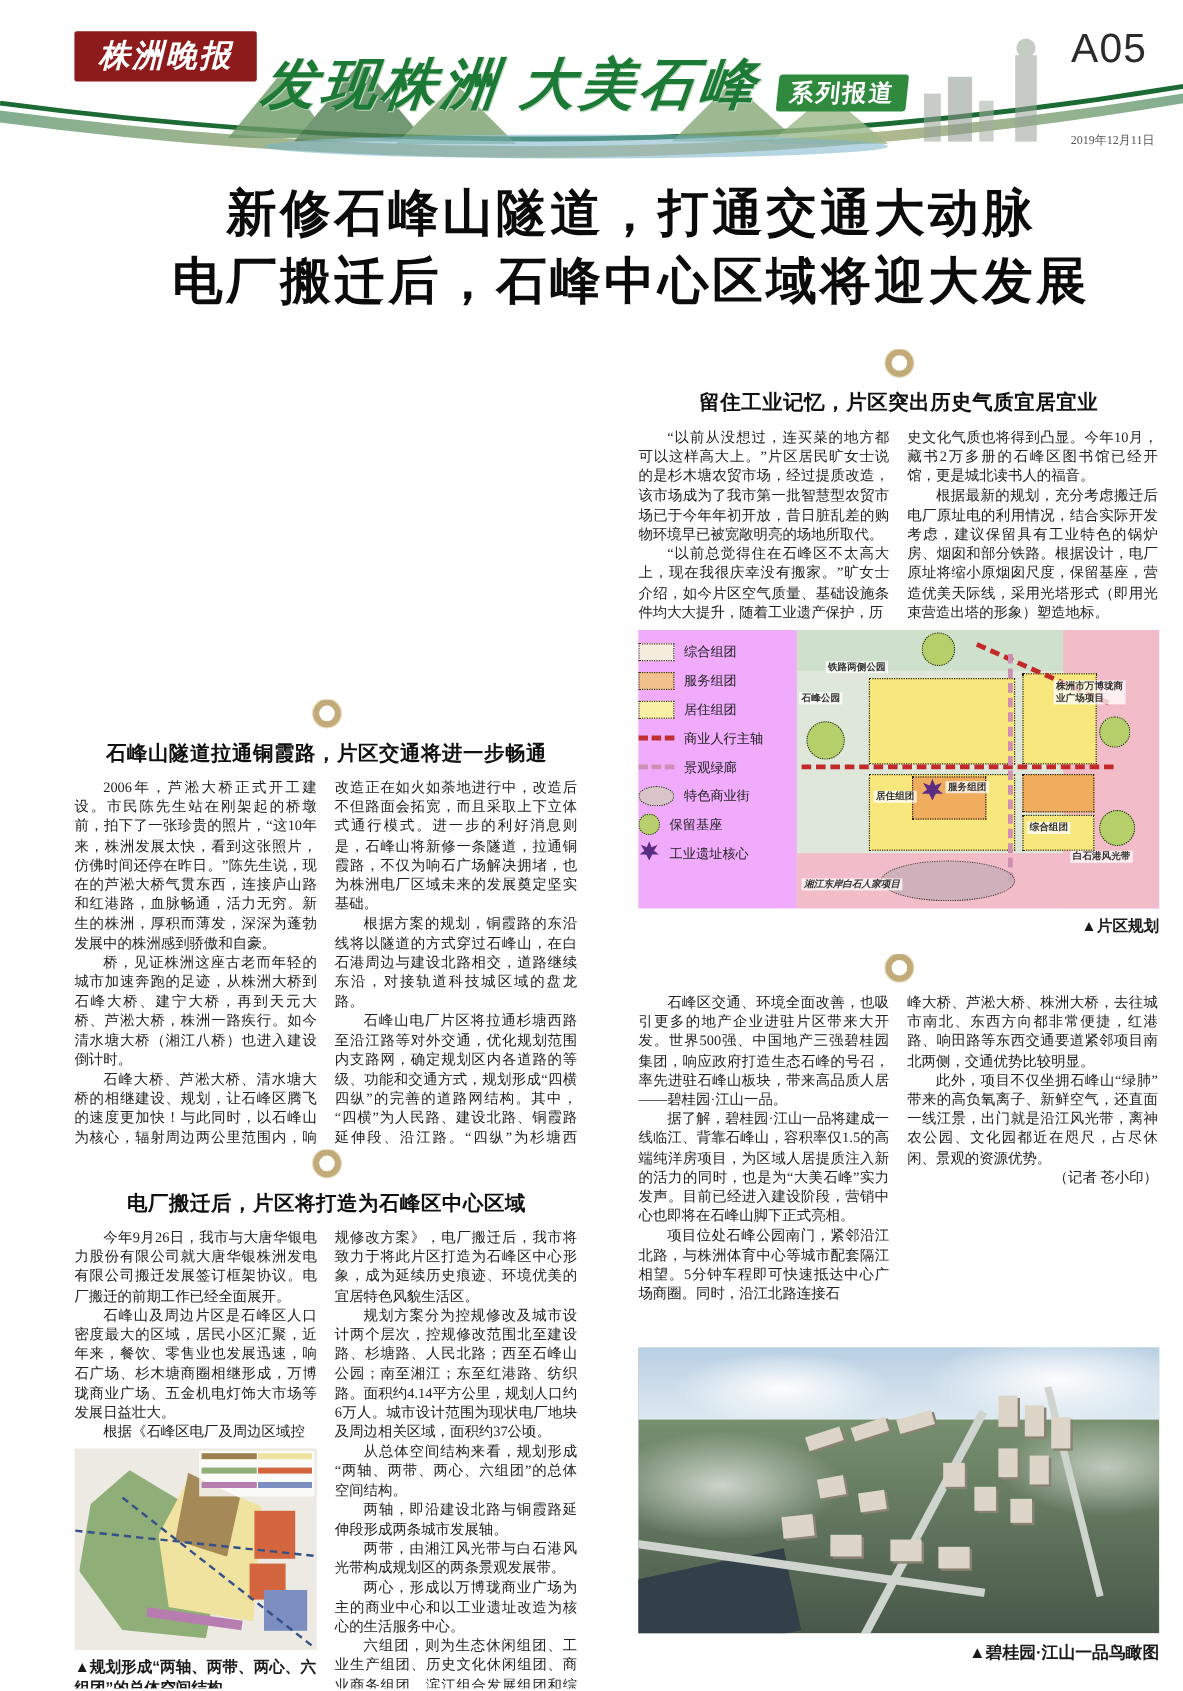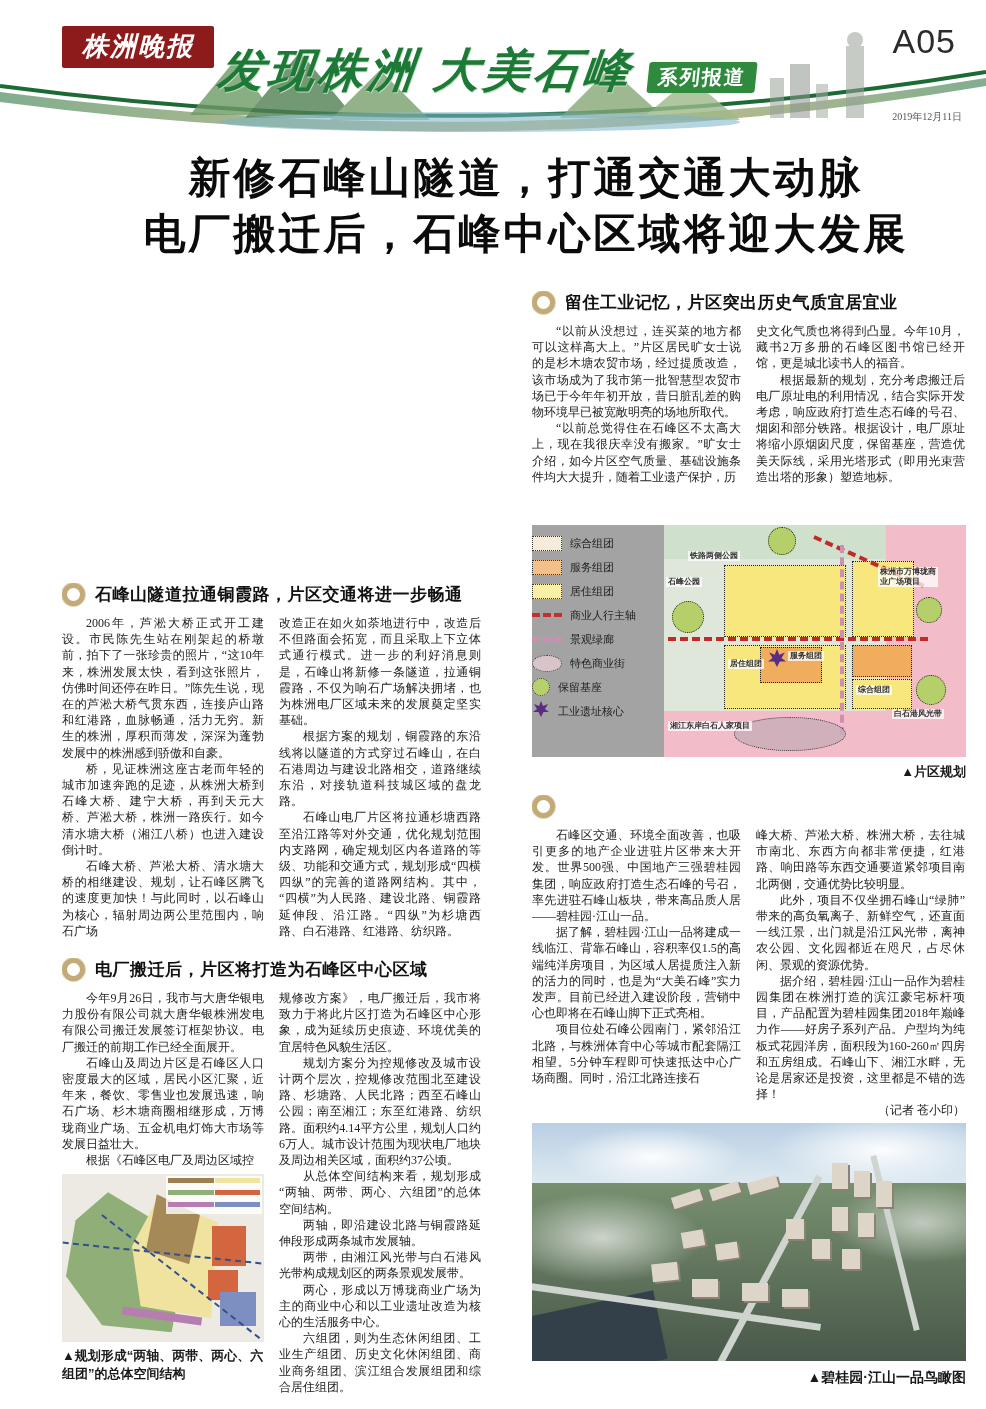--- a/index.html
+++ b/index.html
@@ -34,41 +34,41 @@
   #introbox:before{content:"";position:absolute;left:-1px;top:-1px;width:0;height:0;
         border-left:26px solid #fff;border-bottom:26px solid transparent;}
   #introbox:after{content:"";position:absolute;left:0;top:0;width:26px;height:26px;
         background:linear-gradient(135deg,transparent 49%,#e7dcbd 50%,#f1e8cf 100%);}
   #introbox .inner{padding:20px 22px 0 26px;}
   #introbox p{margin:0;font-size:13px;line-height:1.78;font-style:italic;color:#3a3a3a;
         text-indent:2em;text-align:justify;}
 
   
   .section{position:absolute;overflow:hidden;}
-  .sec-head{display:flex;align-items:center;gap:10px;margin-bottom:9px;}
+  .sec-head{display:flex;align-items:center;gap:10px;margin-bottom:9px;flex-direction:column;}
   .ring-icon{width:13px;height:13px;border:5px solid #c3ab79;border-radius:50%;
         box-shadow:0 0 0 1px #e4d8bb;background:#fff;flex:0 0 auto;}
   .sec-title{font-size:17px;font-weight:bold;color:#111;letter-spacing:0.5px;
         font-family:"Liberation Sans", sans-serif;}
   .cols{display:flex;gap:15px;}
   .col{width:202px;}
   .col p{margin:0;font-size:12px;line-height:16.2px;text-align:justify;text-indent:2em;
         color:#222;}
   .col p.cont{text-indent:0;}
   .col p.byline{text-align:right;text-indent:0;}
 
   #sec1{left:62px;top:583px;width:420px;height:372px;}
   #sec2{left:532px;top:291px;width:434px;height:232px;}
   #sec2 .col,#sec3 .col,#mapwrap .none{width:209px;}
   #sec3{left:532px;top:795px;width:434px;height:326px;}
   #sec4{left:62px;top:958px;width:420px;height:449px;}
 
   
   #mapwrap{position:absolute;left:532px;top:525px;width:434px;height:262px;}
-  #map1{position:relative;width:434px;height:232px;background:#a3a3a3;overflow:hidden;}
+  #map1{position:relative;width:434px;height:232px;background:#f0abfc;overflow:hidden;}
   #legend{position:absolute;left:0;top:6px;width:128px;}
   .leg-row{display:flex;align-items:center;gap:8px;height:24px;}
   .leg-label{font-size:11px;color:#222;}
   .sw{width:28px;height:13px;border:1px dotted #333;flex:0 0 auto;}
   .sw.cream{background:#f6ecdc;}
   .sw.orange{background:#f2c08a;}
   .sw.yellow{background:#f9f0a6;}
   .lnred{width:30px;border-top:4px dashed #c03030;flex:0 0 auto;}
   .lnpink{width:30px;border-top:4px dashed #cf8fb4;flex:0 0 auto;}
   .sw.ellipse{border-radius:50%;background:#d9c4c9;height:15px;}
@@ -197,21 +197,21 @@
       <span class="ring-icon"></span>
       <span class="sec-title">留住工业记忆，片区突出历史气质宜居宜业</span>
     </div>
     <div class="cols">
       <div class="col">
         <p>“以前从没想过，连买菜的地方都可以这样高大上。”片区居民旷女士说的是杉木塘农贸市场，经过提质改造，该市场成为了我市第一批智慧型农贸市场已于今年年初开放，昔日脏乱差的购物环境早已被宽敞明亮的场地所取代。</p>
         <p>“以前总觉得住在石峰区不太高大上，现在我很庆幸没有搬家。”旷女士介绍，如今片区空气质量、基础设施条件均大大提升，随着工业遗产保护，历</p>
       </div>
       <div class="col">
         <p class="cont">史文化气质也将得到凸显。今年10月，藏书2万多册的石峰区图书馆已经开馆，更是城北读书人的福音。</p>
-        <p>根据最新的规划，充分考虑搬迁后电厂原址电的利用情况，结合实际开发考虑，响应政府打造生态石峰的号召、烟囱和部分铁路。根据设计，电厂原址将缩小原烟囱尺度，保留基座，营造优美天际线，采用光塔形式（即用光束营造出塔的形象）塑造地标。</p>
+        <p>根据最新的规划，充分考虑搬迁后电厂原址电的利用情况，结合实际开发考虑，建议保留具有工业特色的锅炉房、烟囱和部分铁路。根据设计，电厂原址将缩小原烟囱尺度，保留基座，营造优美天际线，采用光塔形式（即用光束营造出塔的形象）塑造地标。</p>
       </div>
     </div>
   </div>
 
   <div id="mapwrap">
     <div id="map1">
       <div id="legend">
         <div class="leg-row">
             <span class="sw cream"></span>
             <span class="leg-label">综合组团</span>
@@ -271,40 +271,39 @@
           <polygon points="8,0 10,5 15,3 12,8 16,11 10.5,11 8,16 5.5,11 0,11 4,8 1,3 6,5" fill="#5a2d82"></polygon>
         </svg>
         <div class="map-label" style="left:24px;top:26px;">铁路两侧公园</div>
         <div class="map-label" style="left:214px;top:42px;">株洲市万博珑商
 业广场项目</div>
         <div class="map-label" style="left:2px;top:52px;">石峰公园</div>
         <div class="map-label" style="left:64px;top:134px;">居住组团</div>
         <div class="map-label" style="left:124px;top:126px;">服务组团</div>
         <div class="map-label" style="left:192px;top:160px;">综合组团</div>
         <div class="map-label" style="left:228px;top:184px;">白石港风光带</div>
-        <div class="map-label" style="left:4px;top:196px;">湘江东岸白石人家项目</div>
+        <div class="map-label" style="left:4px;top:207px;font-style:italic;">湘江东岸白石人家项目</div>
       </div>
     </div>
     <div class="map-caption">▲片区规划</div>
   </div>
 
   <div id="sec3" class="section">
     <div class="sec-head">
       <span class="ring-icon"></span>
     </div>
     <div class="cols">
       <div class="col">
         <p>石峰区交通、环境全面改善，也吸引更多的地产企业进驻片区带来大开发。世界500强、中国地产三强碧桂园集团，响应政府打造生态石峰的号召，率先进驻石峰山板块，带来高品质人居——碧桂园·江山一品。</p>
         <p>据了解，碧桂园·江山一品将建成一线临江、背靠石峰山，容积率仅1.5的高端纯洋房项目，为区域人居提质注入新的活力的同时，也是为“大美石峰”实力发声。目前已经进入建设阶段，营销中心也即将在石峰山脚下正式亮相。</p>
         <p>项目位处石峰公园南门，紧邻沿江北路，与株洲体育中心等城市配套隔江相望。5分钟车程即可快速抵达中心广场商圈。同时，沿江北路连接石</p>
       </div>
       <div class="col">
         <p class="cont">峰大桥、芦淞大桥、株洲大桥，去往城市南北、东西方向都非常便捷，红港路、响田路等东西交通要道紧邻项目南北两侧，交通优势比较明显。</p>
         <p>此外，项目不仅坐拥石峰山“绿肺”带来的高负氧离子、新鲜空气，还直面一线江景，出门就是沿江风光带，离神农公园、文化园都近在咫尺，占尽休闲、景观的资源优势。</p>
-        <p>据介绍，碧桂园·江山一品作为碧桂园集团在株洲打造的滨江豪宅标杆项目，产品配置为碧桂园集团2018年巅峰力作——好房子系列产品。户型均为纯板式花园洋房，面积段为160-260㎡四房和五房组成。石峰山下、湘江水畔，无论是居家还是投资，这里都是不错的选择！</p>
         <p class="byline">（记者 苍小印）</p>
       </div>
     </div>
   </div>
 
   <div id="sec4" class="section">
     <div class="sec-head">
       <span class="ring-icon"></span>
       <span class="sec-title">电厂搬迁后，片区将打造为石峰区中心区域</span>
     </div>

